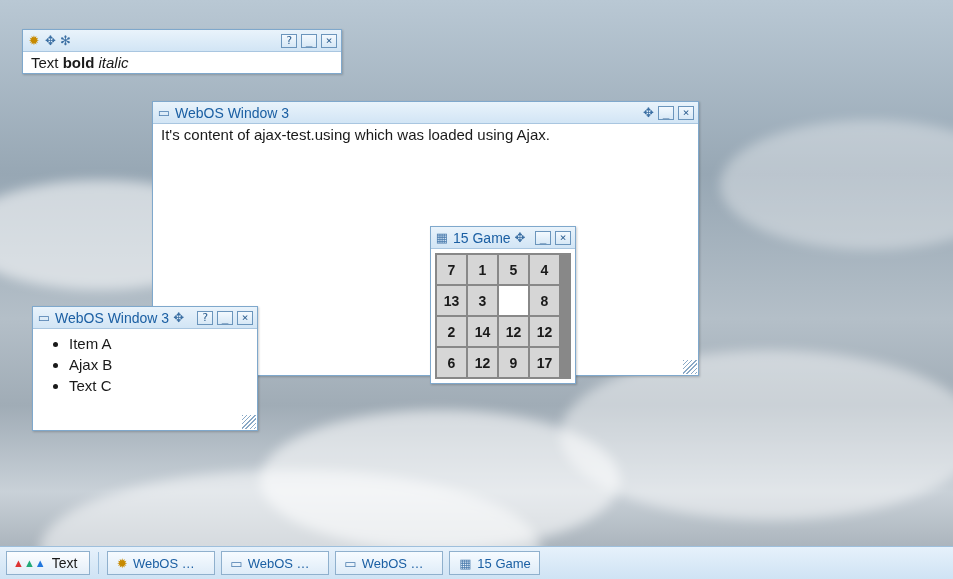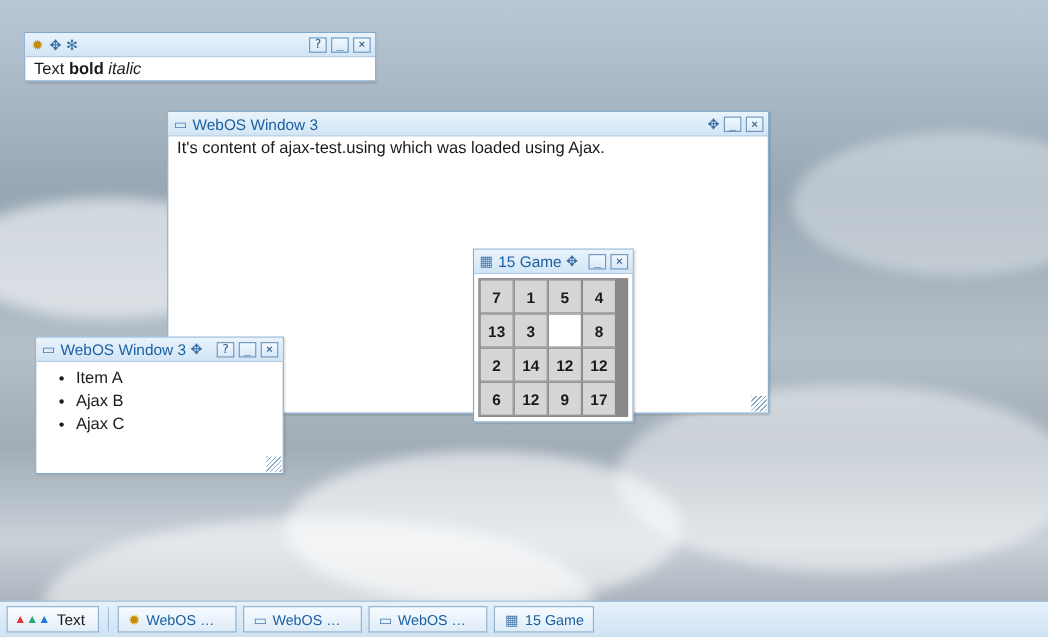--- a/index.html
+++ b/index.html
@@ -180,21 +180,21 @@
     <span class="tb-icon">✥</span>
     <span class="spacer"></span>
     <span class="tb-btn">?</span>
     <span class="tb-btn">_</span>
     <span class="tb-btn">×</span>
   </div>
   <div class="content">
     <ul class="items">
         <li>Item A</li>
         <li>Ajax B</li>
-        <li>Ajax C</li>
+        <li>Text C</li>
       </ul>
   </div>
   <div class="resize-handle"></div>
 </div>
 
 <div class="window" id="winGame">
   <div class="titlebar">
     <span class="win-icon app-icon">▦</span>
     <span class="title">15 Game</span>
     <span class="tb-icon">✥</span>

